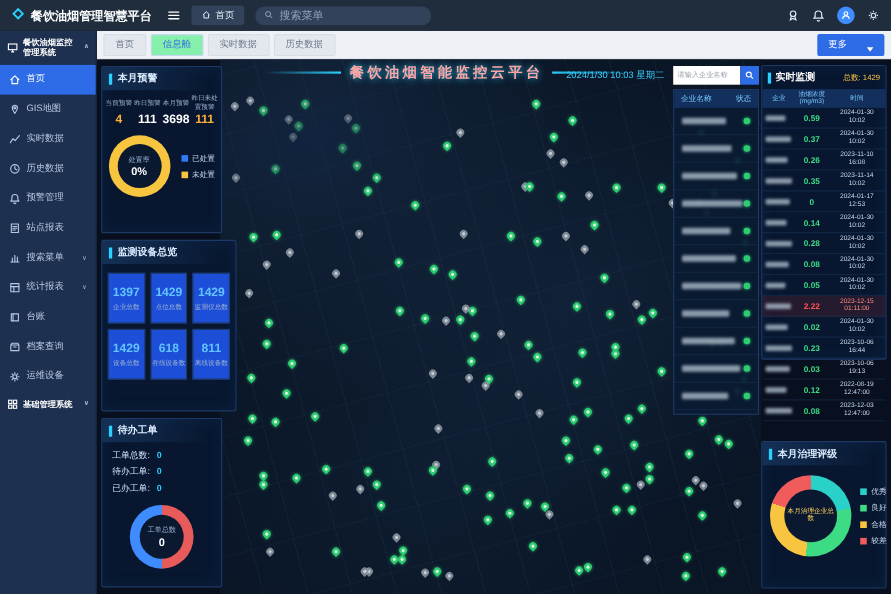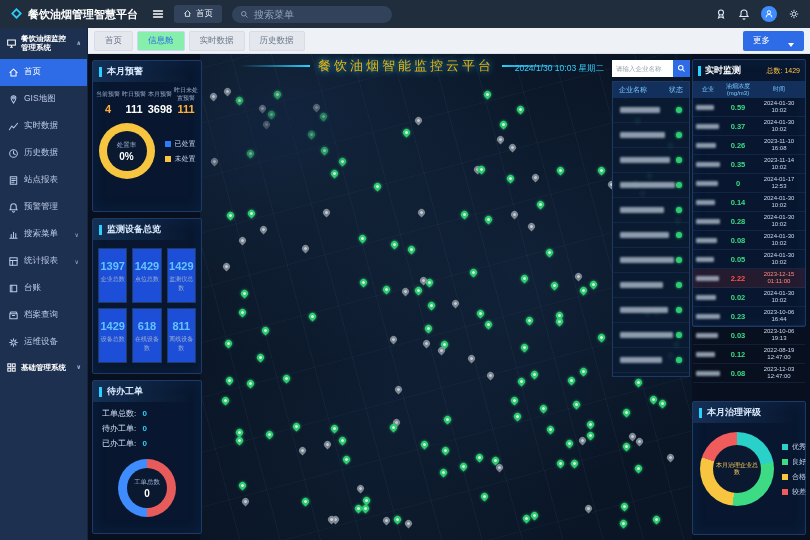--- a/index.html
+++ b/index.html
@@ -51,21 +51,21 @@
 .map::after{content:"";position:absolute;left:-50px;top:14px;width:270px;height:120px;
  background:radial-gradient(ellipse at center, rgba(16,34,62,.65), transparent 70%);transform:rotate(-12deg)}
 .map-markers{position:absolute;inset:0}
 .pin{position:absolute;width:7px;height:7px;border-radius:50% 50% 50% 0;transform:rotate(-45deg)}
 .pin.g{background:#2ecc71;box-shadow:0 0 3px rgba(46,204,113,.85)}
 .pin.x{background:#8f9aa6;opacity:.85}
 .pin::after{content:"";position:absolute;inset:2px;border-radius:50%;background:rgba(255,255,255,.8)}
 
 
 .dash-title{position:absolute;left:112px;top:3px;width:412px;display:flex;align-items:center;justify-content:center;gap:8px;z-index:6;
- color:#eab308;font-size:13px;font-weight:normal;letter-spacing:3px;text-shadow:0 0 7px rgba(42,209,255,.85)}
+ color:#fca5a5;font-size:13px;font-weight:bold;letter-spacing:3px;text-shadow:0 0 7px rgba(42,209,255,.85)}
 .dash-title::before,.dash-title::after{content:"";height:2px;width:70px;flex:none}
 .dash-title::before{background:linear-gradient(90deg,transparent,#2ad1ff)}
 .dash-title::after{background:linear-gradient(270deg,transparent,#2ad1ff)}
 .dash-date{position:absolute;left:340px;top:9px;width:176px;text-align:right;font-size:8.5px;color:#35d0ff;z-index:6}
 
 
 .panel{position:absolute;background:rgba(9,24,48,.93);border:1px solid #1d3a66;border-radius:2px;z-index:5;box-shadow:inset 0 0 14px rgba(30,80,160,.15)}
 .ptitle{display:flex;align-items:center;padding:4px 6px;font-size:9px;font-weight:bold;color:#dcecff;
  background:linear-gradient(90deg,#143055 0%,rgba(20,48,85,0) 92%)}
 .ptitle::before{content:"";width:3px;height:10px;background:#2ad1ff;margin-right:5px}
@@ -82,21 +82,21 @@
 .d56{width:56px;height:56px}.d56 .hole{inset:8px}
 .d58{width:58px;height:58px}.d58 .hole{inset:9px}
 .d74{width:74px;height:74px}.d74 .hole{inset:13px}
 .hlab{font-size:6.5px;color:#9ab0cf}
 .hval{font-size:10px;font-weight:bold;color:#fff;margin-top:1px}
 .lg{display:flex;flex-direction:column;gap:5px}
 .lg-item{display:flex;align-items:center;gap:4px;font-size:7px;color:#c4d4ea;white-space:nowrap}
 .lg-sw{width:6px;height:6px;flex:none}
 
 
-.p-devices{left:4px;top:164px;width:110px;height:156px}
+.p-devices{left:4px;top:164px;width:123px;height:156px}
 .dgrid{display:grid;grid-template-columns:repeat(3,1fr);gap:5px;padding:8px 5px}
 .dbox{background:#1d4ed8;border:1px solid #1f3c69;padding:11px 0 9px;text-align:center}
 .dval{font-size:11px;font-weight:bold;color:#62c4ff}
 .dlab{font-size:6px;color:#9ab0cf;margin-top:3px}
 
 
 .p-workorder{left:4px;top:326px;width:110px;height:154px}
 .worows{padding:6px 9px 2px;display:flex;flex-direction:column;gap:4px}
 .worow{font-size:8px;color:#cfe0f5}
 .woval{color:#2ad1ff;font-weight:bold;margin-left:4px}
@@ -238,33 +238,33 @@
           <svg viewBox="0 0 12 12" width="11" height="11" fill="none" stroke="currentColor" stroke-width="1.1" stroke-linecap="round" stroke-linejoin="round">
             <circle cx="6" cy="6" r="4.2"></circle>
             <path d="M6 3.5 V6 L8 7.2"></path>
           </svg>
         </span>
         <span>历史数据</span>
       </div>
       <div class="side-item">
         <span class="sicon">
           <svg viewBox="0 0 12 12" width="11" height="11" fill="none" stroke="currentColor" stroke-width="1.1" stroke-linecap="round" stroke-linejoin="round">
+            <path d="M6 2 a3 3 0 0 1 3 3 v2.2 l1 1.3 H2 l1 -1.3 V5 a3 3 0 0 1 3 -3 Z M5 10.2 a1 1 0 0 0 2 0"></path>
+          </svg>
+        </span>
+        <span>预警管理</span>
+      </div>
+      <div class="side-item">
+        <span class="sicon">
+          <svg viewBox="0 0 12 12" width="11" height="11" fill="none" stroke="currentColor" stroke-width="1.1" stroke-linecap="round" stroke-linejoin="round">
             <rect x="2.5" y="1.8" width="7" height="8.4"></rect>
             <path d="M4 4.2 H8 M4 6 H8 M4 7.8 H6.5"></path>
           </svg>
         </span>
         <span>站点报表</span>
-      </div>
-      <div class="side-item">
-        <span class="sicon">
-          <svg viewBox="0 0 12 12" width="11" height="11" fill="none" stroke="currentColor" stroke-width="1.1" stroke-linecap="round" stroke-linejoin="round">
-            <path d="M6 2 a3 3 0 0 1 3 3 v2.2 l1 1.3 H2 l1 -1.3 V5 a3 3 0 0 1 3 -3 Z M5 10.2 a1 1 0 0 0 2 0"></path>
-          </svg>
-        </span>
-        <span>预警管理</span>
       </div>
       <div class="side-item">
         <span class="sicon">
           <svg viewBox="0 0 12 12" width="11" height="11" fill="none" stroke="currentColor" stroke-width="1.1" stroke-linecap="round" stroke-linejoin="round">
             <path d="M2 10 H10 M3.5 9.5 V6 M6 9.5 V3.5 M8.5 9.5 V5"></path>
           </svg>
         </span>
         <span>搜索菜单</span>
         <span class="scaret">∨</span>
       </div>

